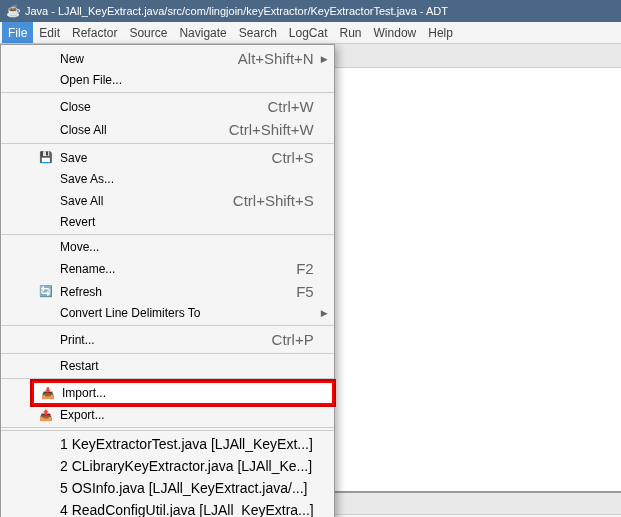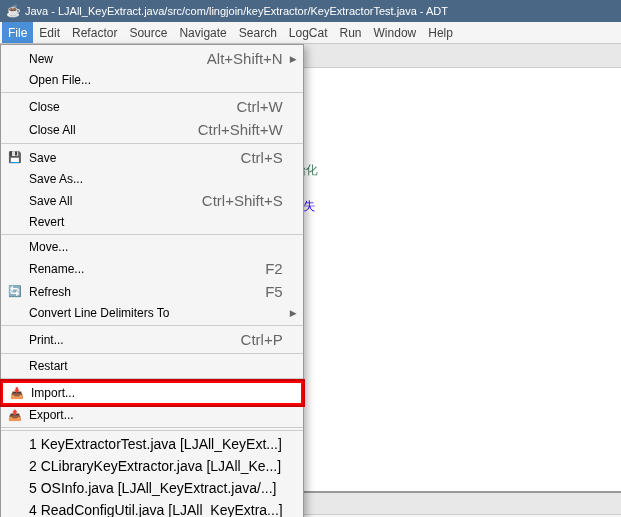--- a/index.html
+++ b/index.html
@@ -190,20 +190,21 @@
     }
 
     .menu-section-item {
       display: flex;
       align-items: center;
       padding: 3px 20px 3px 28px;
       cursor: pointer;
       position: relative;
       color: #000;
       font-size: 12px;
+      margin-left: 31px;
     }
     .menu-section-item .shortcut {
       margin-left: auto;
       color: #666;
       font-size: 15px;
       padding-left: 20px;
     }
     .menu-section-item .icon-area {
       position: absolute;
       left: 6px;

